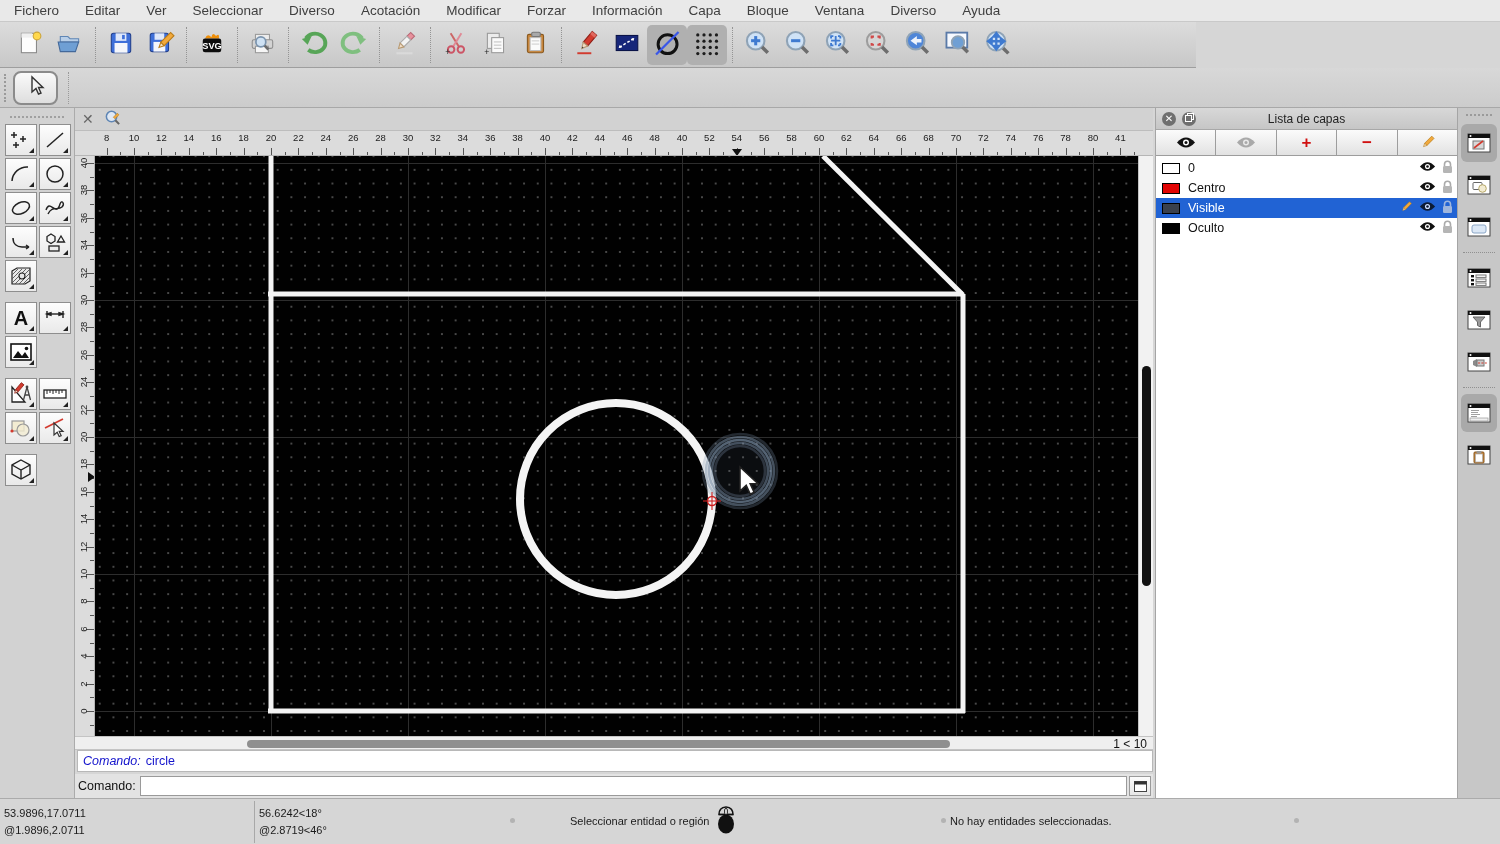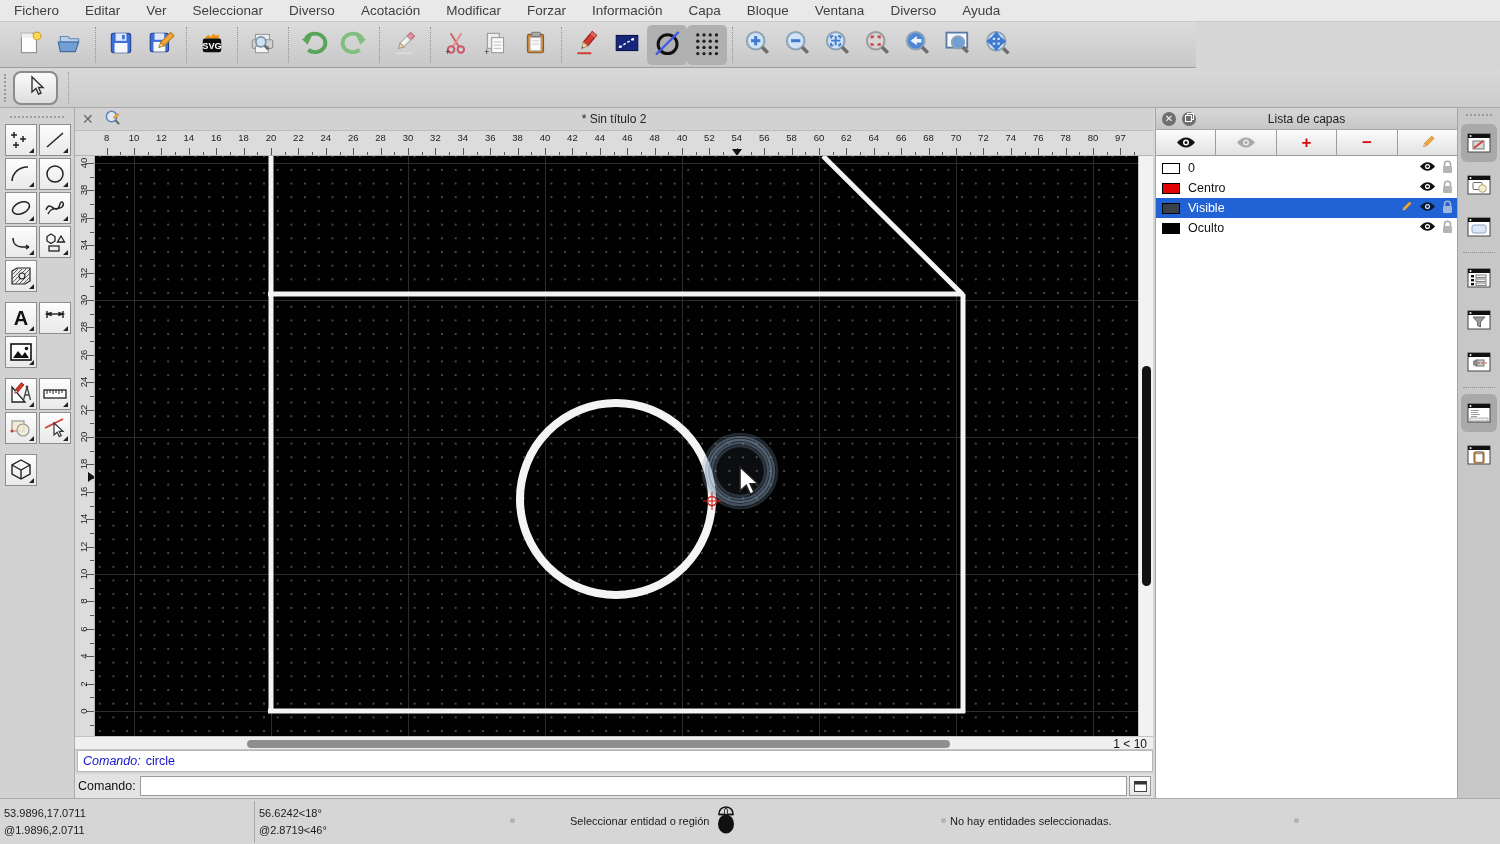--- a/index.html
+++ b/index.html
@@ -514,21 +514,20 @@
 <div id="canvas-region">
   <div id="tabbar">
     <span id="tab-close">✕</span>
     <span id="tab-zoomicon"><svg width="17" height="17" viewBox="0 0 18 18">
           <circle cx="8" cy="8" r="5.5" fill="#dfe8f4" stroke="#5f86b5" stroke-width="1.6"></circle>
           <line x1="12" y1="12" x2="16" y2="16" stroke="#666" stroke-width="2.2"></line>
           <g transform="rotate(45 12 8)">
             <rect x="11" y="4" width="2.4" height="6" fill="#f2a93c" stroke="#b97c18" stroke-width="0.6"></rect>
           </g>
         </svg></span>
-    <span id="tab-title">* Sin título 2</span>
   </div>
 
   <div id="hruler">
       <div id="hruler-inner">
         <div class="htick" style="left: 11.6px; height: 8px;"></div>
         <div class="hlabel" style="left: 11.6px;">8</div>
         <div class="htick" style="left: 25.3px; height: 4px;"></div>
         <div class="htick" style="left: 39px; height: 8px;"></div>
         <div class="hlabel" style="left: 39px;">10</div>
         <div class="htick" style="left: 52.7px; height: 4px;"></div>
@@ -631,21 +630,21 @@
         <div class="htick" style="left: 943.2px; height: 8px;"></div>
         <div class="hlabel" style="left: 943.2px;">76</div>
         <div class="htick" style="left: 956.9px; height: 4px;"></div>
         <div class="htick" style="left: 970.6px; height: 8px;"></div>
         <div class="hlabel" style="left: 970.6px;">78</div>
         <div class="htick" style="left: 984.3px; height: 4px;"></div>
         <div class="htick" style="left: 998px; height: 8px;"></div>
         <div class="hlabel" style="left: 998px;">80</div>
         <div class="htick" style="left: 1011.7px; height: 4px;"></div>
         <div class="htick" style="left: 1025.4px; height: 8px;"></div>
-        <div class="hlabel" style="left: 1025.4px;">97</div>
+        <div class="hlabel" style="left: 1025.4px;">41</div>
         <div class="htick" style="left: 1039.1px; height: 4px;"></div>
         <div id="hmarker" style="left: 641.663px;"></div>
       </div>
     </div>
   <div id="vruler">
       <div class="vtick" style="top: 568.7px; width: 4px;"></div>
       <div class="vtick" style="top: 555px; width: 8px;"></div>
       <div class="vlabel" style="top: 555px;">0</div>
       <div class="vtick" style="top: 541.3px; width: 4px;"></div>
       <div class="vtick" style="top: 527.6px; width: 8px;"></div>

